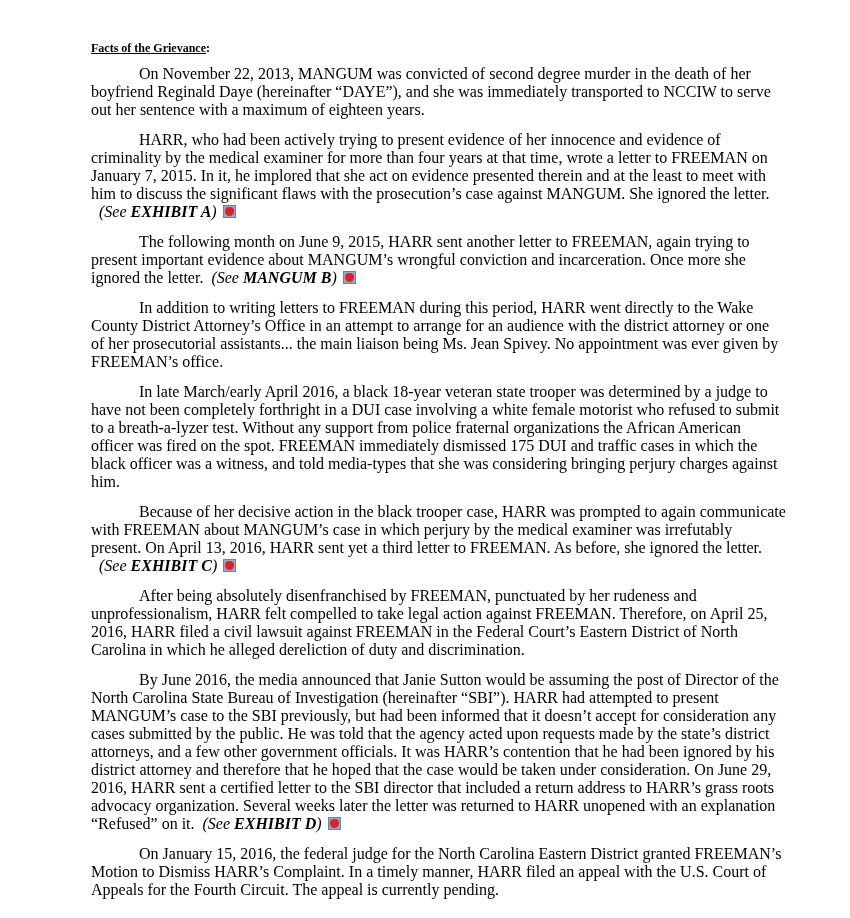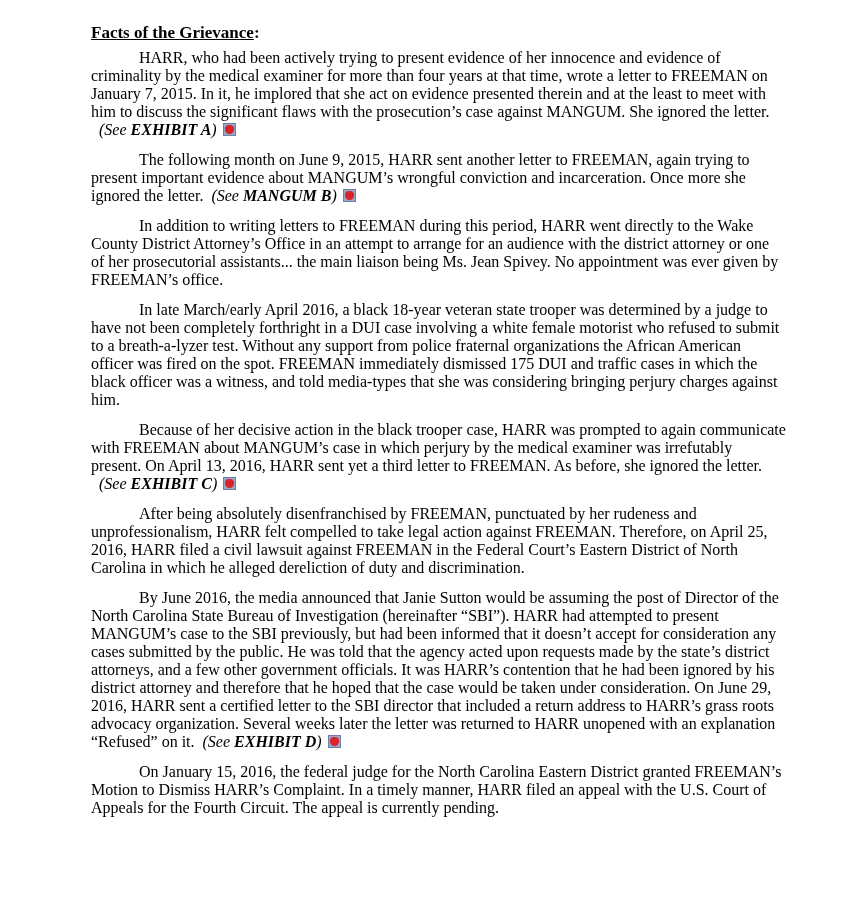--- a/index.html
+++ b/index.html
@@ -3,21 +3,21 @@
 <meta charset="utf-8">
 <style>
   html, body { margin: 0; padding: 0; background: #ffffff; }
   body {
     width: 850px; height: 918px; overflow: hidden;
     font-family: "Liberation Serif", "DejaVu Serif", serif;
     color: #000;
   }
   .page { position: relative; padding: 22px 64px 0 91px; }
   .heading {
-    font-size: 17px; font-weight: bold; line-height: 21px; margin: 0 0 6px 0;
+    font-size: 12px; font-weight: bold; line-height: 21px; margin: 16px 0 6px 0;
   }
   .heading .u { text-decoration: underline; }
   p.para {
     font-size: 16px; line-height: 18px; margin: 0 0 12px 0;
     text-indent: 48px; text-align: left;
   }
   .see { color: #000000; font-style: italic; margin-left: 8px; }
   .see b { font-weight: bold; }
   .badge {
     display: inline-block; width: 13px; height: 13px; margin-left: 6px;
@@ -30,20 +30,21 @@
     color: #fff; font-family: "Liberation Sans", sans-serif;
     font-size: 7px; font-weight: bold; line-height: 9px; text-align: center;
   }
 </style>
 </head>
 <body>
 
 <div class="page">
   <div class="heading"><span class="u">Facts of the Grievance</span><span>:</span></div>
 
+  <p class="para"><span>On November 22, 2013, MANGUM was convicted of second degree murder in the death of her boyfriend Reginald Daye (hereinafter “DAYE”), and she was immediately transported to NCCIW to serve out her sentence with a maximum of eighteen years.</span></p>
 
   <p class="para"><span>HARR, who had been actively trying to present evidence of her innocence and evidence of criminality by the medical examiner for more than four years at that time, wrote a letter to FREEMAN on January 7, 2015.  In it, he implored that she act on evidence presented therein and at the least to meet with him to discuss the significant flaws with the prosecution’s case against MANGUM.  She ignored the letter.</span><span class="see"><span>(See </span><b>EXHIBIT A</b><span>)</span></span><span class="badge"><span class="shield">A</span></span></p>
 
   <p class="para"><span>The following month on June 9, 2015, HARR sent another letter to FREEMAN, again trying to present important evidence about MANGUM’s wrongful conviction and incarceration.  Once more she ignored the letter.</span><span class="see"><span>(See </span><b>MANGUM B</b><span>)</span></span><span class="badge"><span class="shield">B</span></span></p>
 
   <p class="para"><span>In addition to writing letters to FREEMAN during this period, HARR went directly to the Wake County District Attorney’s Office in an attempt to arrange for an audience with the district attorney or one of her prosecutorial assistants... the main liaison being Ms. Jean Spivey.  No appointment was ever given by FREEMAN’s office.</span></p>
 
   <p class="para"><span>In late March/early April 2016, a black 18-year veteran state trooper was determined by a judge to have not been completely forthright in a DUI case involving a white female motorist who refused to submit to a breath-a-lyzer test.  Without any support from police fraternal organizations the African American officer was fired on the spot.  FREEMAN immediately dismissed 175 DUI and traffic cases in which the black officer was a witness, and told media-types that she was considering bringing perjury charges against him.</span></p>
 
   <p class="para"><span>Because of her decisive action in the black trooper case, HARR was prompted to again communicate with FREEMAN about MANGUM’s case in which perjury by the medical examiner was irrefutably present.  On April 13, 2016, HARR sent yet a third letter to FREEMAN.  As before, she ignored the letter.</span><span class="see"><span>(See </span><b>EXHIBIT C</b><span>)</span></span><span class="badge"><span class="shield">C</span></span></p>

